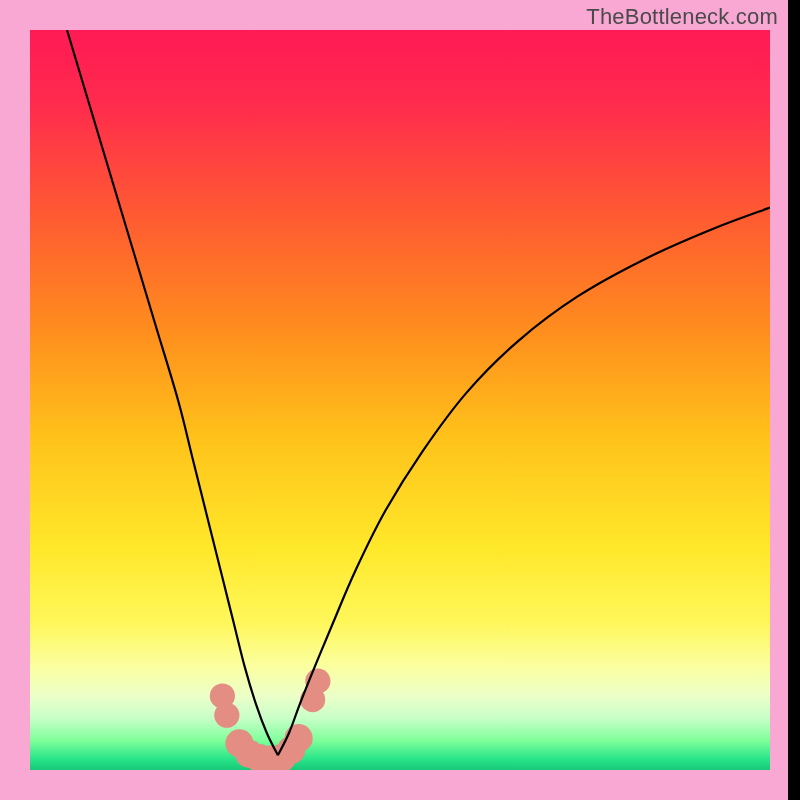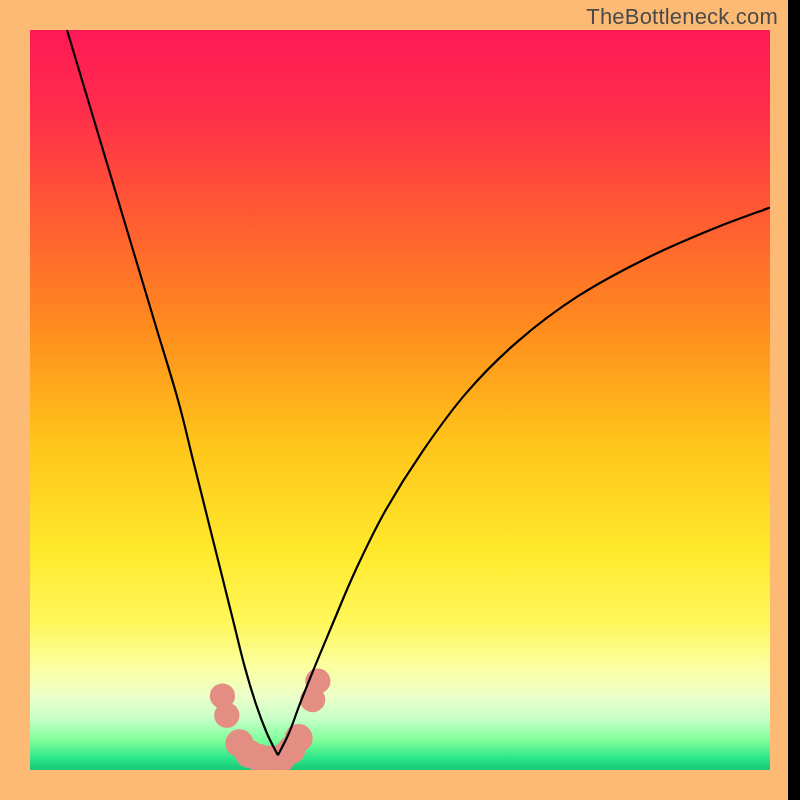--- a/index.html
+++ b/index.html
@@ -9,21 +9,21 @@
     height: 800px;
     background: #000;
     overflow: hidden;
   }
   .frame {
     position: absolute;
     left: 0;
     top: 0;
     width: 788px;
     height: 800px;
-    background: #fdba74;
+    background: #f9a8d4;
   }
   .plot {
     position: absolute;
     left: 30px;
     top: 30px;
     width: 740px;
     height: 740px;
     overflow: hidden;
   }
   .gradient {

